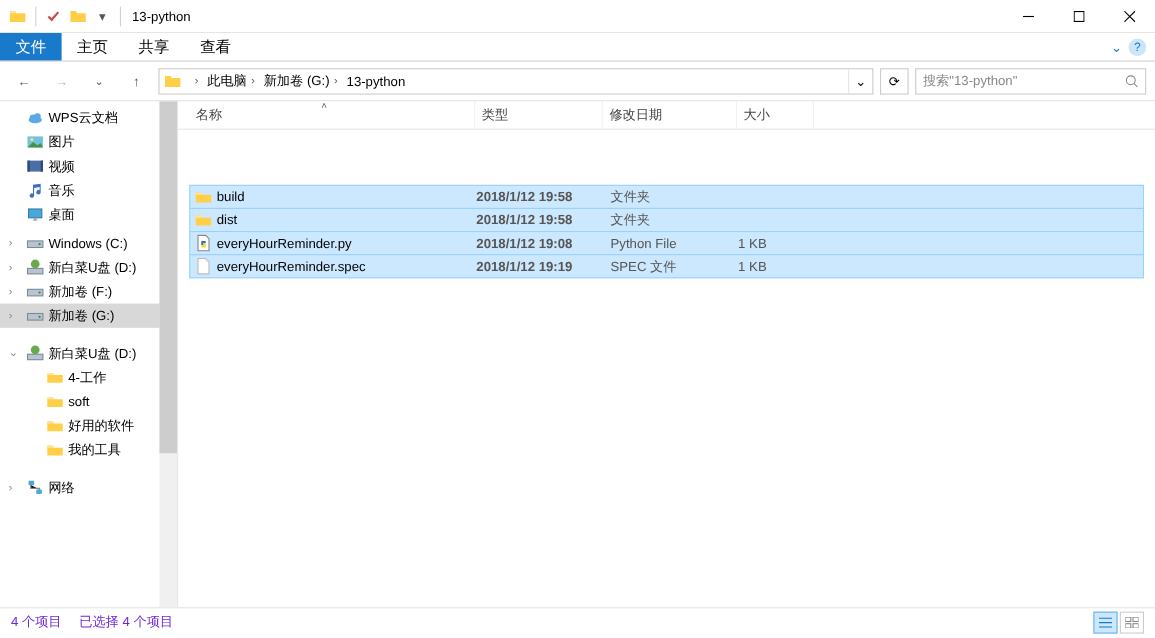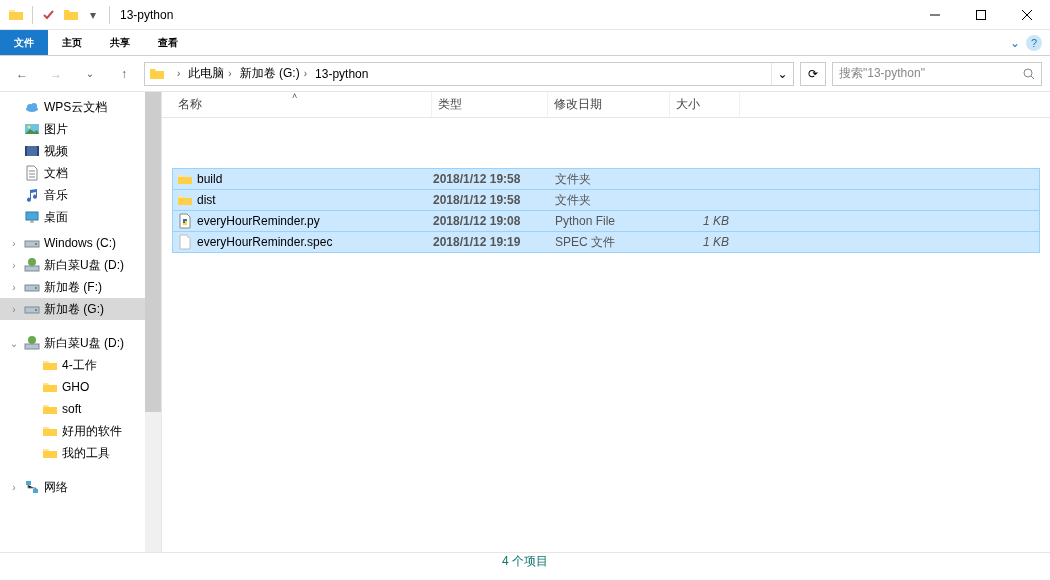--- a/index.html
+++ b/index.html
@@ -9,21 +9,21 @@
 .titlebar { height:30px; display:flex; align-items:center; border-bottom:1px solid #e5e5e5; }
 .titlebar .qat { display:flex; align-items:center; padding-left:6px; gap:2px; }
 .titlebar .qat .icon { width:20px; height:20px; display:flex; align-items:center; justify-content:center; }
 .titlebar .qat-sep { width:1px; height:18px; background:#d0d0d0; margin:0 4px; }
 .titlebar .title { margin-left:6px; font-size:12px; }
 .titlebar .winctrl { margin-left:auto; display:flex; }
 .titlebar .winctrl div { width:46px; height:30px; display:flex; align-items:center; justify-content:center; }
 
 
 .ribbon { height:26px; display:flex; align-items:stretch; border-bottom:1px solid #d0d0d0; position:relative; }
-.ribbon .tab { padding:0 14px; display:flex; align-items:center; font-size:10px;font-weight:bold; }
+.ribbon .tab { padding:0 14px; display:flex; align-items:center; font-size:14px; }
 .ribbon .tab.file { background:#1979ca; color:#fff; }
 .ribbon .right { margin-left:auto; display:flex; align-items:center; padding-right:8px; gap:6px; }
 
 
 .addrrow { height:36px; display:flex; align-items:center; padding:0 8px; gap:6px; border-bottom:1px solid #e5e5e5; }
 .navbtn { width:28px; height:24px; display:flex; align-items:center; justify-content:center; color:#555; }
 .navbtn.disabled { color:#bbb; }
 .addrbar { flex:1; height:24px; border:1px solid #ccc; display:flex; align-items:center; background:#fff; }
 .addrbar .seg { display:flex; align-items:center; padding:0 4px; height:100%; }
 .addrbar .seg .chev { margin-left:4px; color:#555; font-size:10px; }
@@ -31,42 +31,42 @@
 .addrbar .bchev { width:22px; display:flex; align-items:center; justify-content:center; border-left:1px solid #e5e5e5; height:100%; }
 .refresh { width:26px; height:24px; border:1px solid #ccc; display:flex; align-items:center; justify-content:center; }
 .search { width:210px; height:24px; border:1px solid #ccc; display:flex; align-items:center; padding:0 6px; color:#888; }
 .search span { flex:1; }
 
 
 .main { display:flex; height:460px; }
 .sidebar { width:162px; border-right:1px solid #e5e5e5; overflow:hidden; position:relative; }
 .sidebar .scrollbar { position:absolute; right:0; top:0; width:16px; height:100%; background:#f0f0f0; }
 .sidebar .thumb { position:absolute; right:0; top:0; width:16px; height:320px; background:#cdcdcd; }
-.tree { padding-top:4px; width:146px;text-align:center; }
+.tree { padding-top:4px; width:146px; }
 .tree-item { height:22px; display:flex; align-items:center; padding-left:8px; gap:4px; white-space:nowrap; }
 .tree-item.d1 { padding-left:26px; }
 .tree-item.selected { background:#d8d8d8; }
 .tree-item .exp { width:12px; color:#888; font-size:10px; }
 .tree-item .ico { width:16px; height:16px; display:flex; align-items:center; justify-content:center; }
 .tree-gap { height:12px; }
 
 .content { flex:1; display:flex; flex-direction:column; }
 .colhdr { height:26px; display:flex; align-items:center; border-bottom:1px solid #e5e5e5; color:#444; font-size:12px; padding-left:10px; position:relative; }
 .colhdr .col { border-right:1px solid #f0f0f0; height:100%; display:flex; align-items:center; padding-left:6px; }
 .colhdr .sort-ind { position:absolute; left:130px; top:-1px; font-size:9px; color:#555; }
 .files { padding:2px 10px;margin-top:48px; }
 .file-row { height:22px; display:flex; align-items:center; background:#cce8ff; border:1px solid #99d1ff; margin-bottom:-1px; }
 .file-row .ico { width:20px; display:flex; justify-content:center; margin-left:2px; }
 .file-row .name { width:238px; padding-left:2px; }
 .file-row .date { width:122px; color:#555;font-weight:bold; }
 .file-row .type { width:116px; color:#555; }
-.file-row .size { width:62px; text-align:right; color:#555; padding-right:4px;font-style:italic; }
-
-
-.status { height:26px; border-top:1px solid #e5e5e5; display:flex; align-items:center; padding:0 10px; gap:16px; color:#0f766e;flex-direction:column; }
+.file-row .size { width:62px; color:#555; padding-right:4px; }
+
+
+.status { height:26px; border-top:1px solid #e5e5e5; display:flex; align-items:center; padding:0 10px; gap:16px; color:#6d28d9; }
 .status .views { margin-left:auto; display:flex; gap:2px; }
 .status .views div { width:22px; height:20px; border:1px solid #ccc; display:flex; align-items:center; justify-content:center; }
 .status .views .active { background:#cce8ff; border-color:#69b3e7; }
 
 
 .folder-icon { fill:#ffcf48; }
 </style>
 </head>
 <body>
 
@@ -194,30 +194,20 @@
               <rect x="1" y="3" width="2" height="10" fill="#2d4870"></rect>
               <rect x="13" y="3" width="2" height="10" fill="#2d4870"></rect>
             </svg>
           </span>
           <span>视频</span>
         </div>
         <div class="tree-item">
           <span class="exp"></span>
           <span class="ico">
             <svg width="16" height="16" viewBox="0 0 16 16">
-              <path fill="#fff" stroke="#888" d="M3 1h7l3 3v11H3z"></path>
-              <path stroke="#888" d="M5 6h6M5 9h6M5 12h6"></path>
-            </svg>
-          </span>
-          <span>文档</span>
-        </div>
-        <div class="tree-item">
-          <span class="exp"></span>
-          <span class="ico">
-            <svg width="16" height="16" viewBox="0 0 16 16">
               <path fill="#3a6fc2" d="M6 3l7-1v8a2 2 0 11-1-2V5L7 6v7a2 2 0 11-1-2z"></path>
             </svg>
           </span>
           <span>音乐</span>
         </div>
         <div class="tree-item">
           <span class="exp"></span>
           <span class="ico">
             <svg width="16" height="16" viewBox="0 0 16 16">
               <rect x="2" y="3" width="12" height="8" fill="#4aa8d8" stroke="#2d7aaa"></rect>
@@ -280,30 +270,20 @@
         </div>
         <div class="tree-item d1">
           <span class="exp"></span>
           <span class="ico">
             <svg width="16" height="16" viewBox="0 0 16 16">
               <path class="folder-icon" d="M1 4h5l1 2h8v7H1z"></path>
               <path fill="#ffe39b" d="M1 4h5l1 2H1z"></path>
             </svg>
           </span>
           <span>4-工作</span>
-        </div>
-        <div class="tree-item d1">
-          <span class="exp"></span>
-          <span class="ico">
-            <svg width="16" height="16" viewBox="0 0 16 16">
-              <path class="folder-icon" d="M1 4h5l1 2h8v7H1z"></path>
-              <path fill="#ffe39b" d="M1 4h5l1 2H1z"></path>
-            </svg>
-          </span>
-          <span>GHO</span>
         </div>
         <div class="tree-item d1">
           <span class="exp"></span>
           <span class="ico">
             <svg width="16" height="16" viewBox="0 0 16 16">
               <path class="folder-icon" d="M1 4h5l1 2h8v7H1z"></path>
               <path fill="#ffe39b" d="M1 4h5l1 2H1z"></path>
             </svg>
           </span>
           <span>soft</span>

